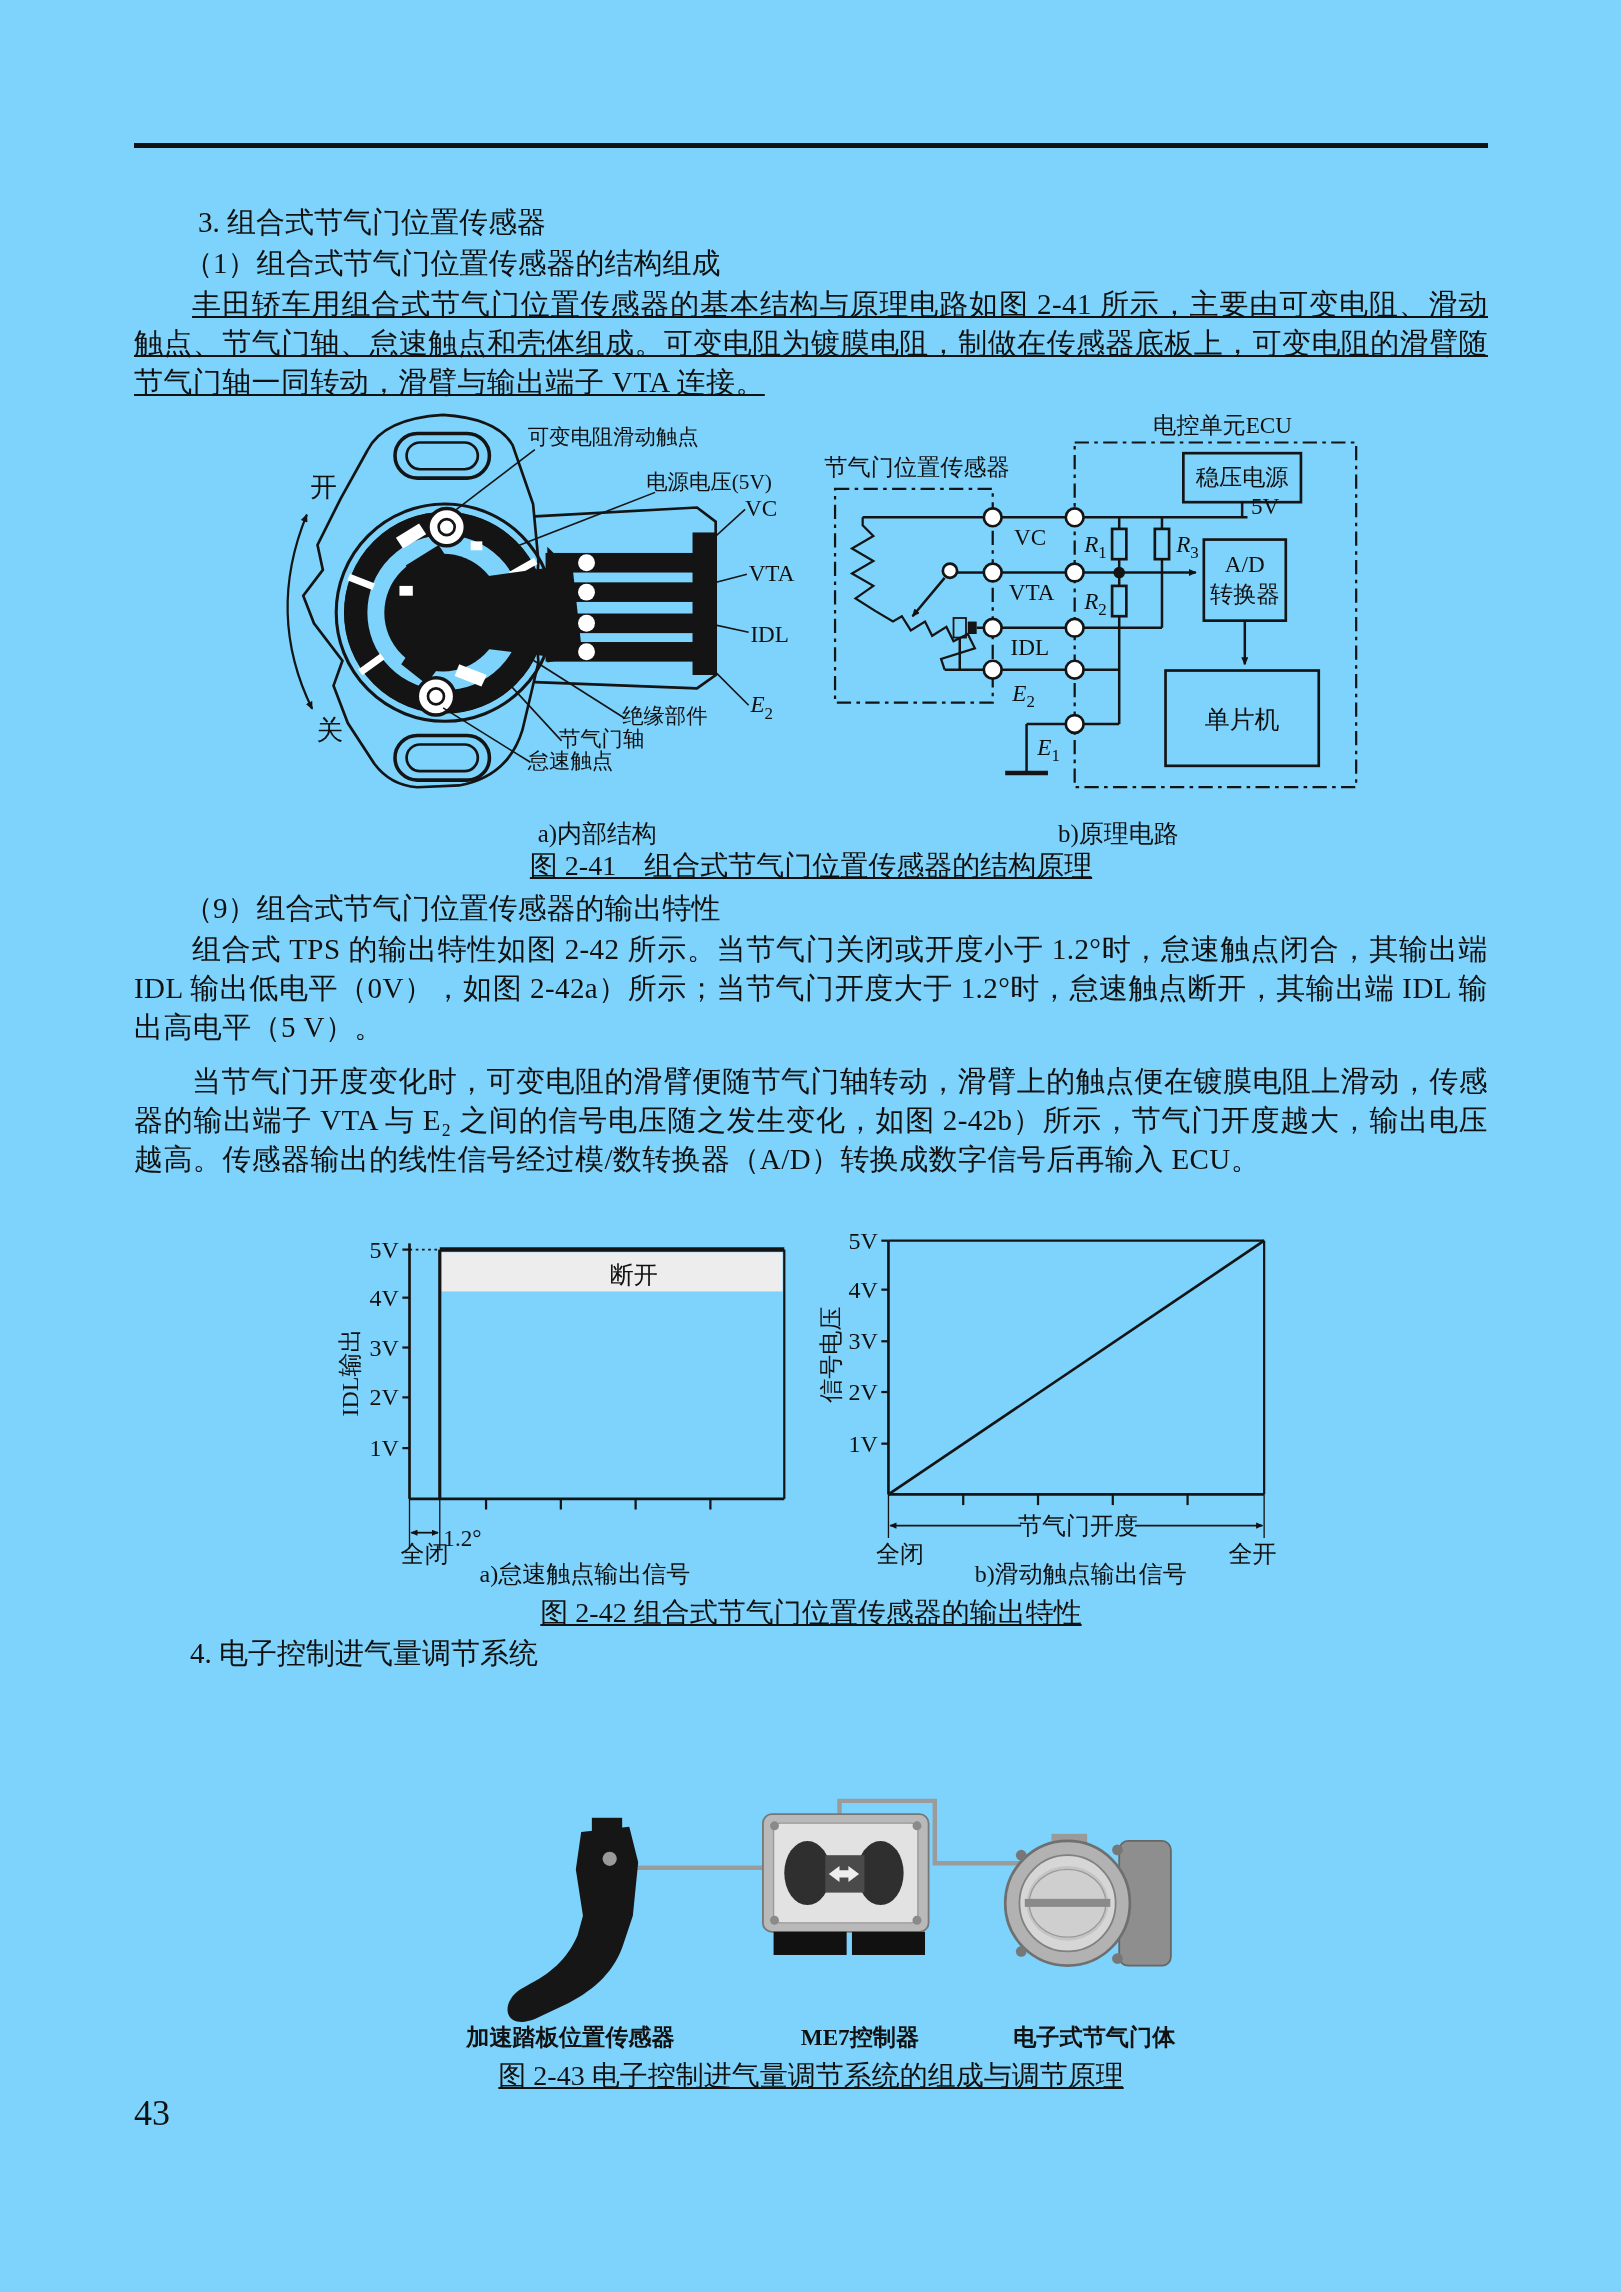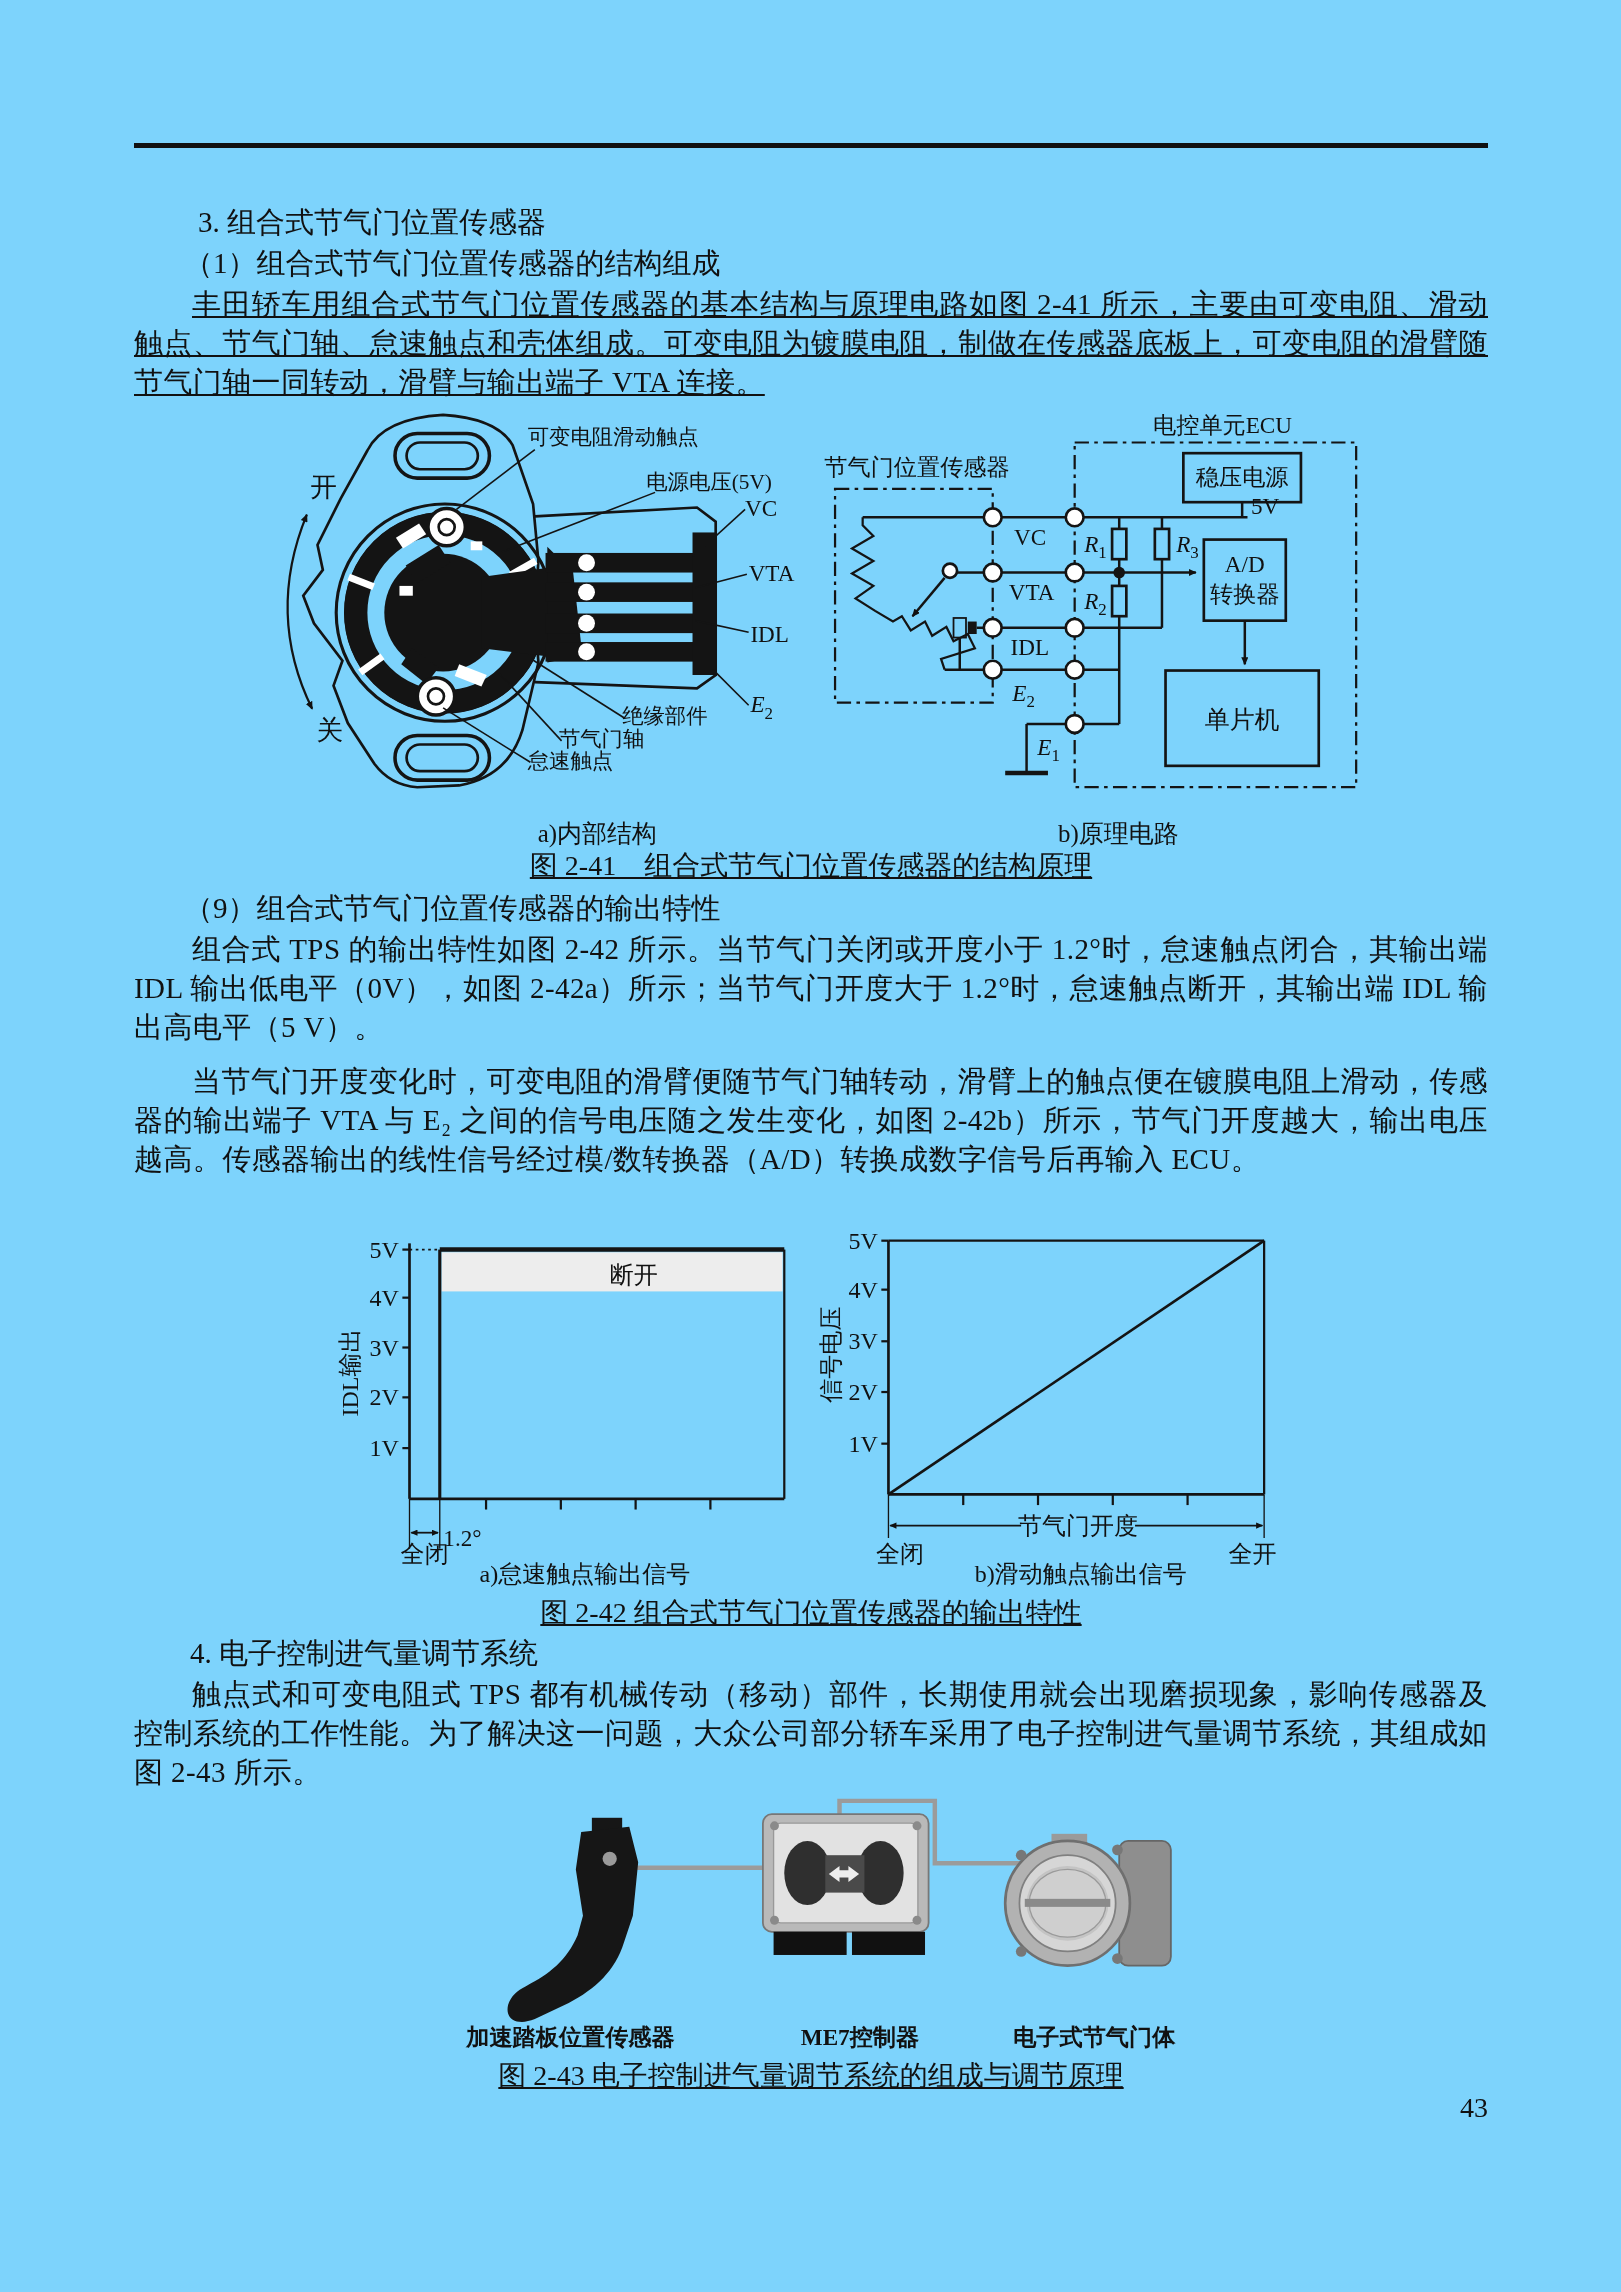--- a/index.html
+++ b/index.html
@@ -15,21 +15,21 @@
   .rule{background:#111;}
   .heading{font-size:29px;line-height:39px;white-space:nowrap;}
   .para{
     font-size:29px;line-height:39px;
     width:1354px;text-align:justify;text-justify:inter-ideograph;
     text-indent:2em;letter-spacing:0.4px;
   }
   .caption{
     width:1354px;text-align:center;font-size:28px;line-height:36px;text-decoration:underline;
   }
-  .pagenum{width:1354px;text-align:right;font-size:28px;}
+  .pagenum{width:1354px;text-align:left;font-size:36px;}
   svg{position:absolute;overflow:visible;}
   svg text{font-family:"Liberation Serif", serif;fill:#111;}
   .figtext{font-size:26px;}
 </style>
 </head>
 <body>
 
 <div id="page">
 
   <div class="abs rule" style="left:134px;top:143px;width:1354px;height:4.5px;"></div>
@@ -301,21 +301,20 @@
       <text x="1210" y="1722" font-size="27" text-anchor="middle">节气门开度</text>
       <text x="1010" y="1753" font-size="27" text-anchor="middle">全闭</text>
       <text x="1406" y="1753" font-size="27" text-anchor="middle">全开</text>
       <text x="1213" y="1775" font-size="27" text-anchor="middle">b)滑动触点输出信号</text>
     </g>
   </svg>
 
   <div class="abs caption" style="left:134px;top:1595px;">图 2-42 组合式节气门位置传感器的输出特性</div>
 
   <div class="abs heading" style="left:190px;top:1634px;">4. 电子控制进气量调节系统</div>
-  <div class="abs para" style="left:134px;top:1675px;height:119px;">触点式和可变电阻式 TPS 都有机械传动（移动）部件，长期使用就会出现磨损现象，影响传感器及控制系统的工作性能。为了解决这一问题，大众公司部分轿车采用了电子控制进气量调节系统，其组成如图 2-43 所示。</div>
 
   <svg style="left:134px;top:1782px;" width="1354" height="272" viewBox="150 2000 1520 305">
 
     <g stroke="#9b9b9b" stroke-width="5" fill="none">
       <line x1="679" y1="2096" x2="856" y2="2096"></line>
       <path d="M 942 2086 L 942 2021 L 1049 2021 L 1049 2091 L 1184 2091"></path>
     </g>
 
     <g>
       <rect x="664" y="2040" width="34" height="20" fill="#161616"></rect>

